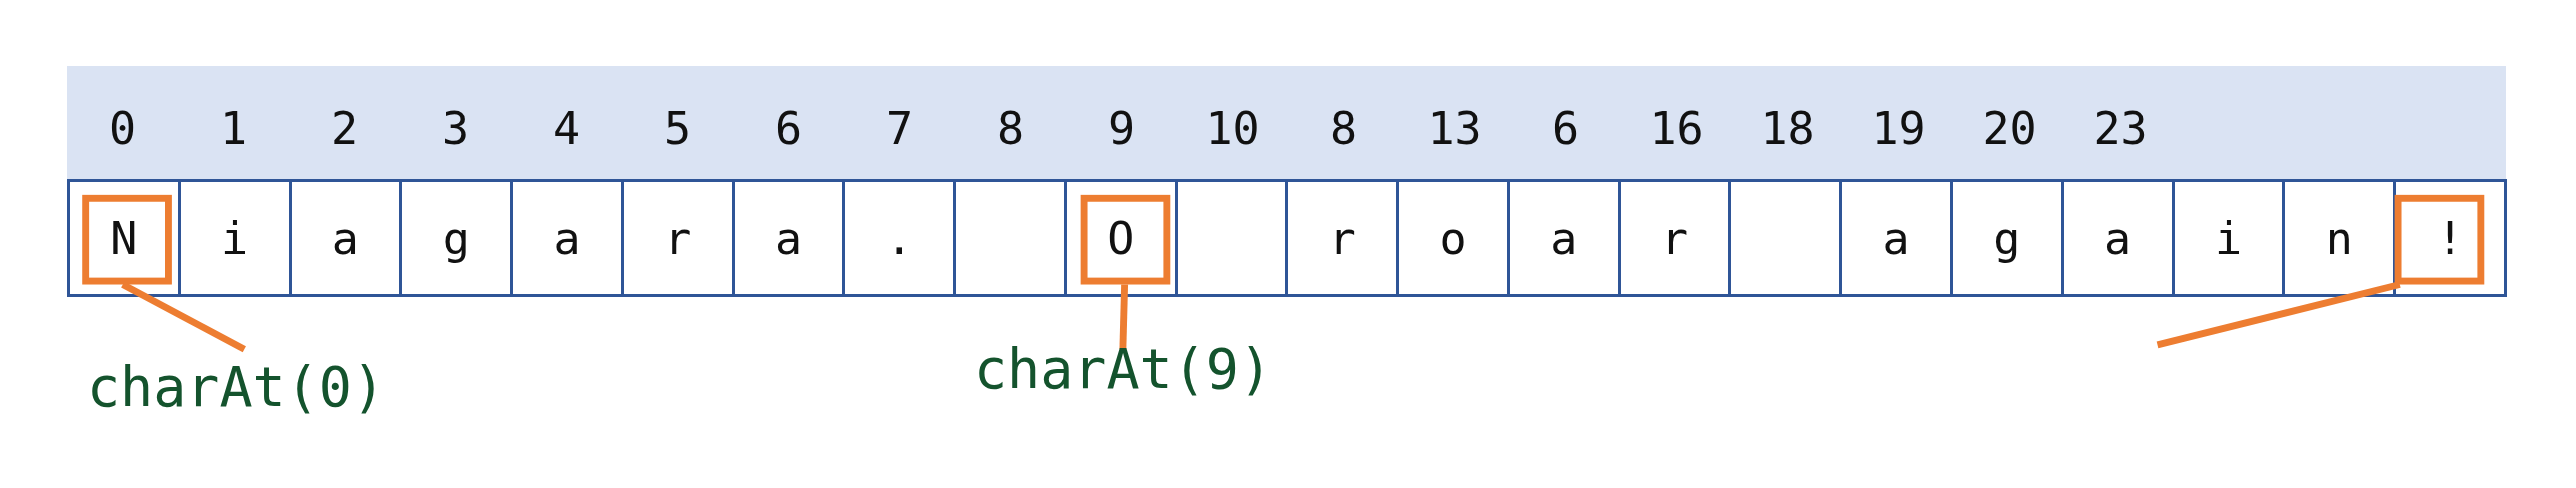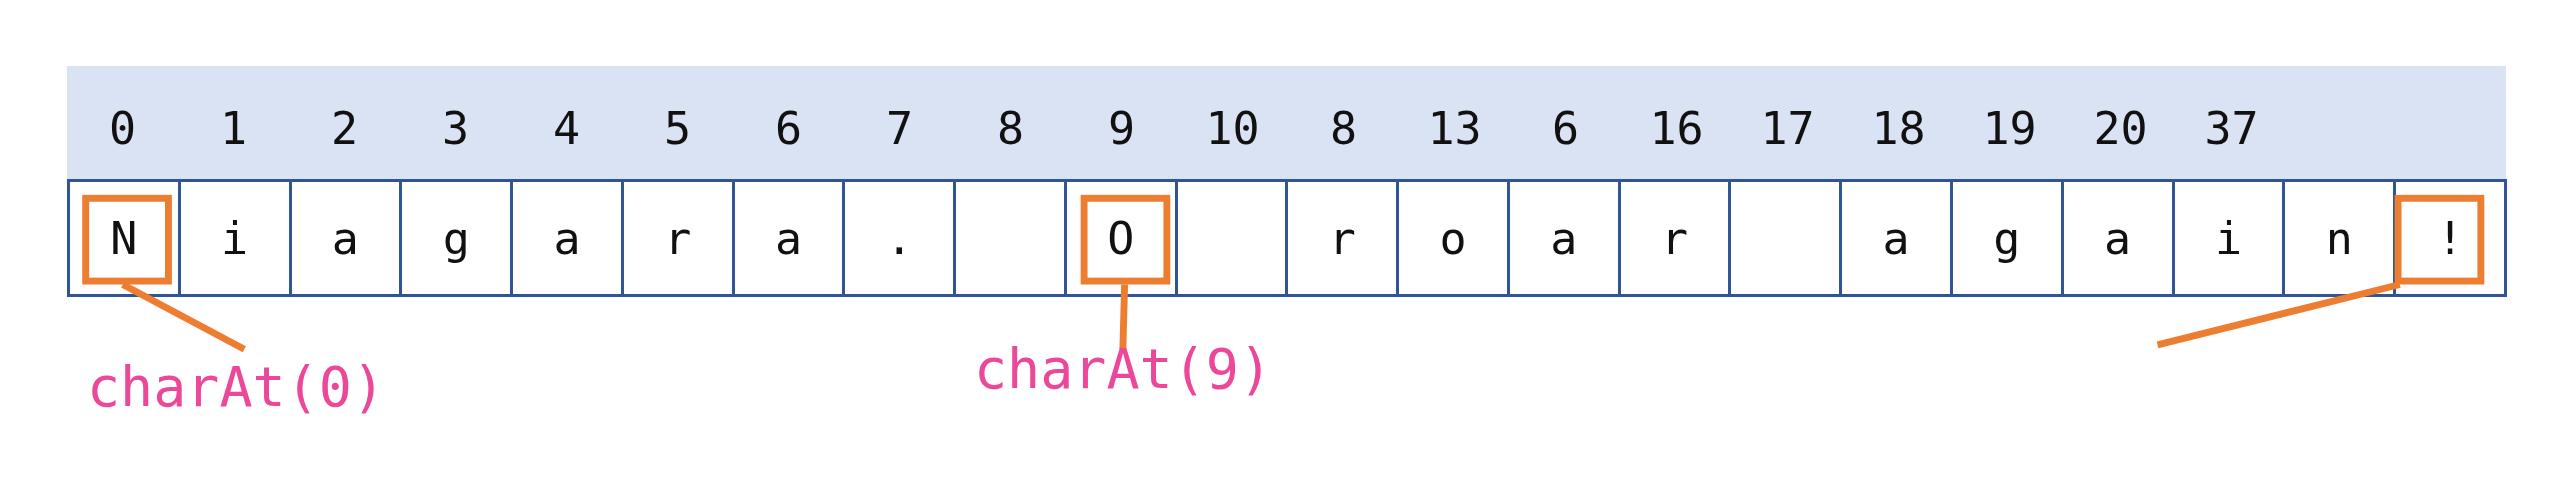--- a/index.html
+++ b/index.html
@@ -72,21 +72,21 @@
     }
     .overlay {
       position: absolute;
       left: 0; top: 0;
       width: 2576px; height: 488px;
       pointer-events: none;
     }
     .label {
       position: absolute;
       font-size: 55px;
-      color: #ec4899;
+      color: #14532d;
       white-space: pre;
       line-height: 1;
     }
   </style>
 </head>
 <body>
 
 <div class="diagram">
   <div class="header-band"></div>
 
@@ -99,25 +99,24 @@
     <div class="index-cell">5</div>
     <div class="index-cell">6</div>
     <div class="index-cell">7</div>
     <div class="index-cell">8</div>
     <div class="index-cell">9</div>
     <div class="index-cell">10</div>
     <div class="index-cell">8</div>
     <div class="index-cell">13</div>
     <div class="index-cell">6</div>
     <div class="index-cell">16</div>
-    <div class="index-cell">17</div>
     <div class="index-cell">18</div>
     <div class="index-cell">19</div>
     <div class="index-cell">20</div>
-    <div class="index-cell">37</div>
+    <div class="index-cell">23</div>
   </div>
 
   <div class="char-row">
     <div class="char-cell">N</div>
     <div class="char-cell">i</div>
     <div class="char-cell">a</div>
     <div class="char-cell">g</div>
     <div class="char-cell">a</div>
     <div class="char-cell">r</div>
     <div class="char-cell">a</div>

